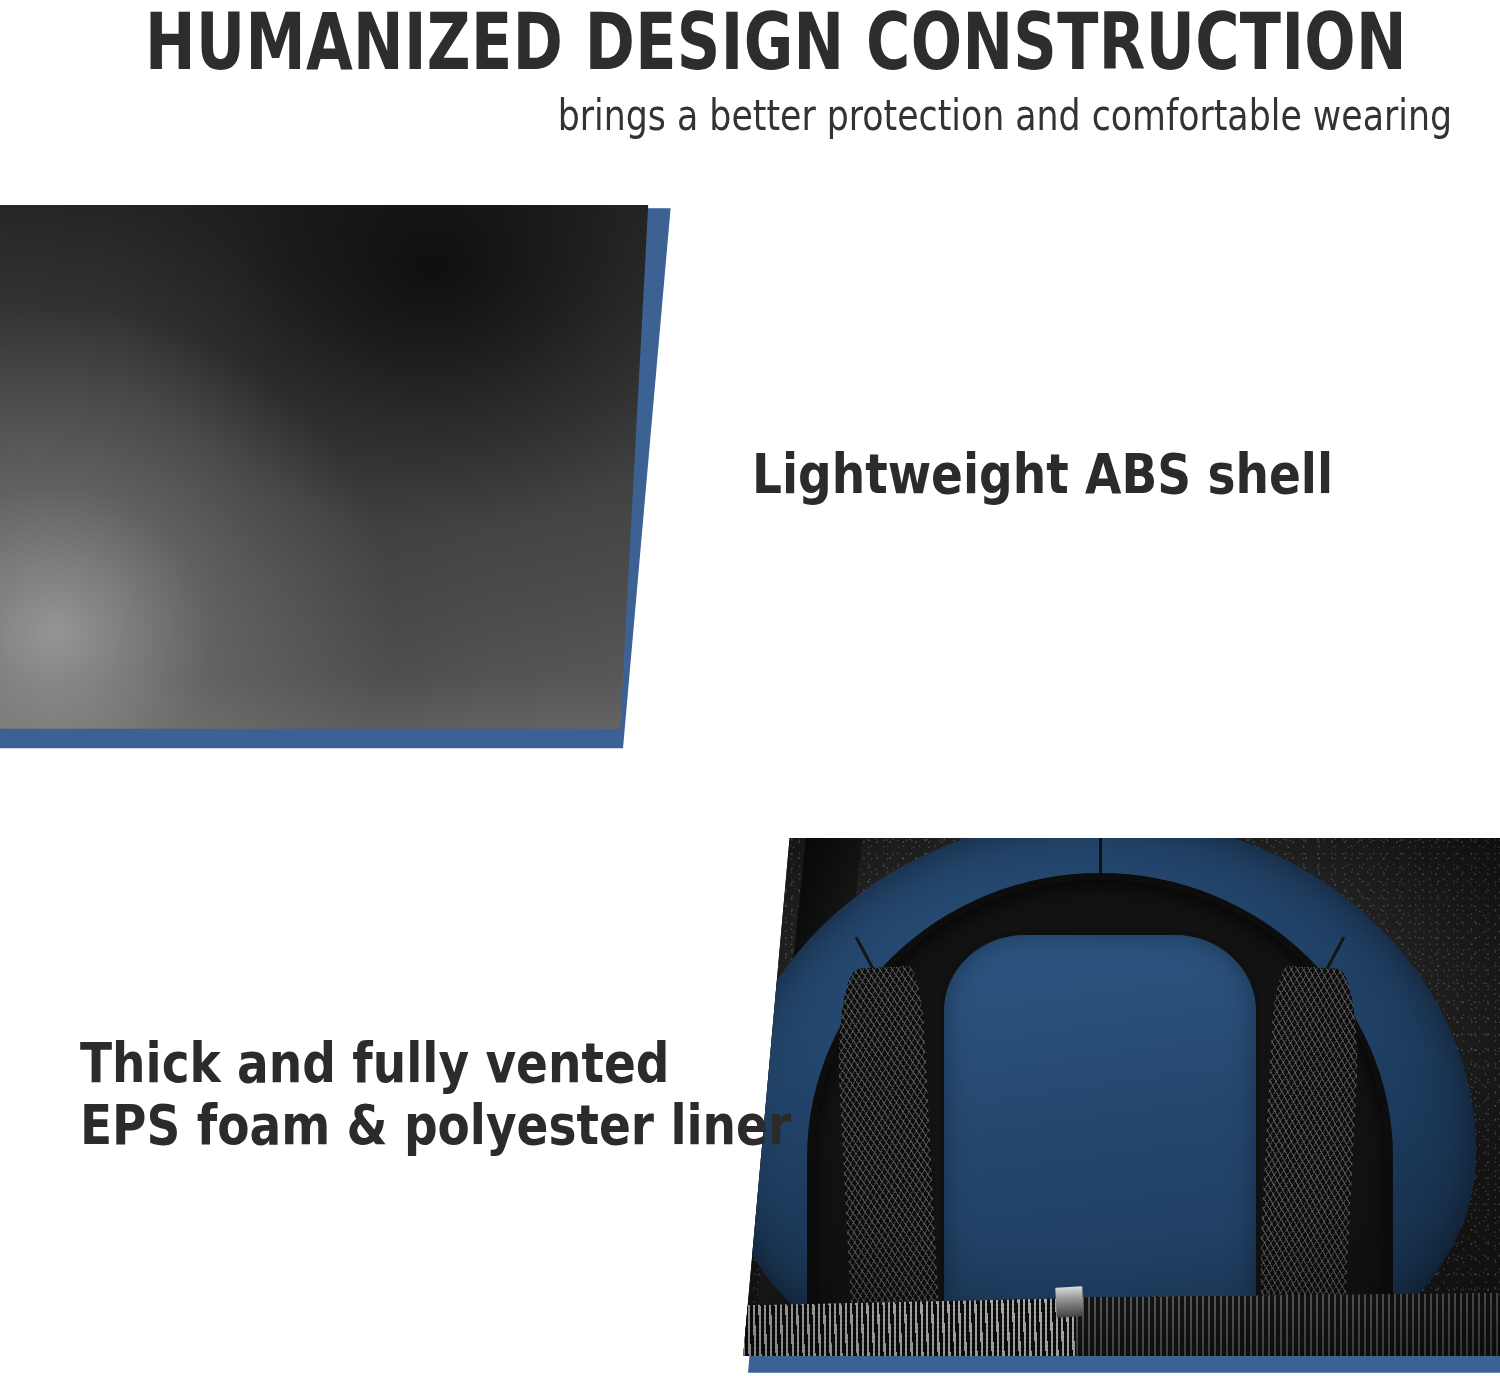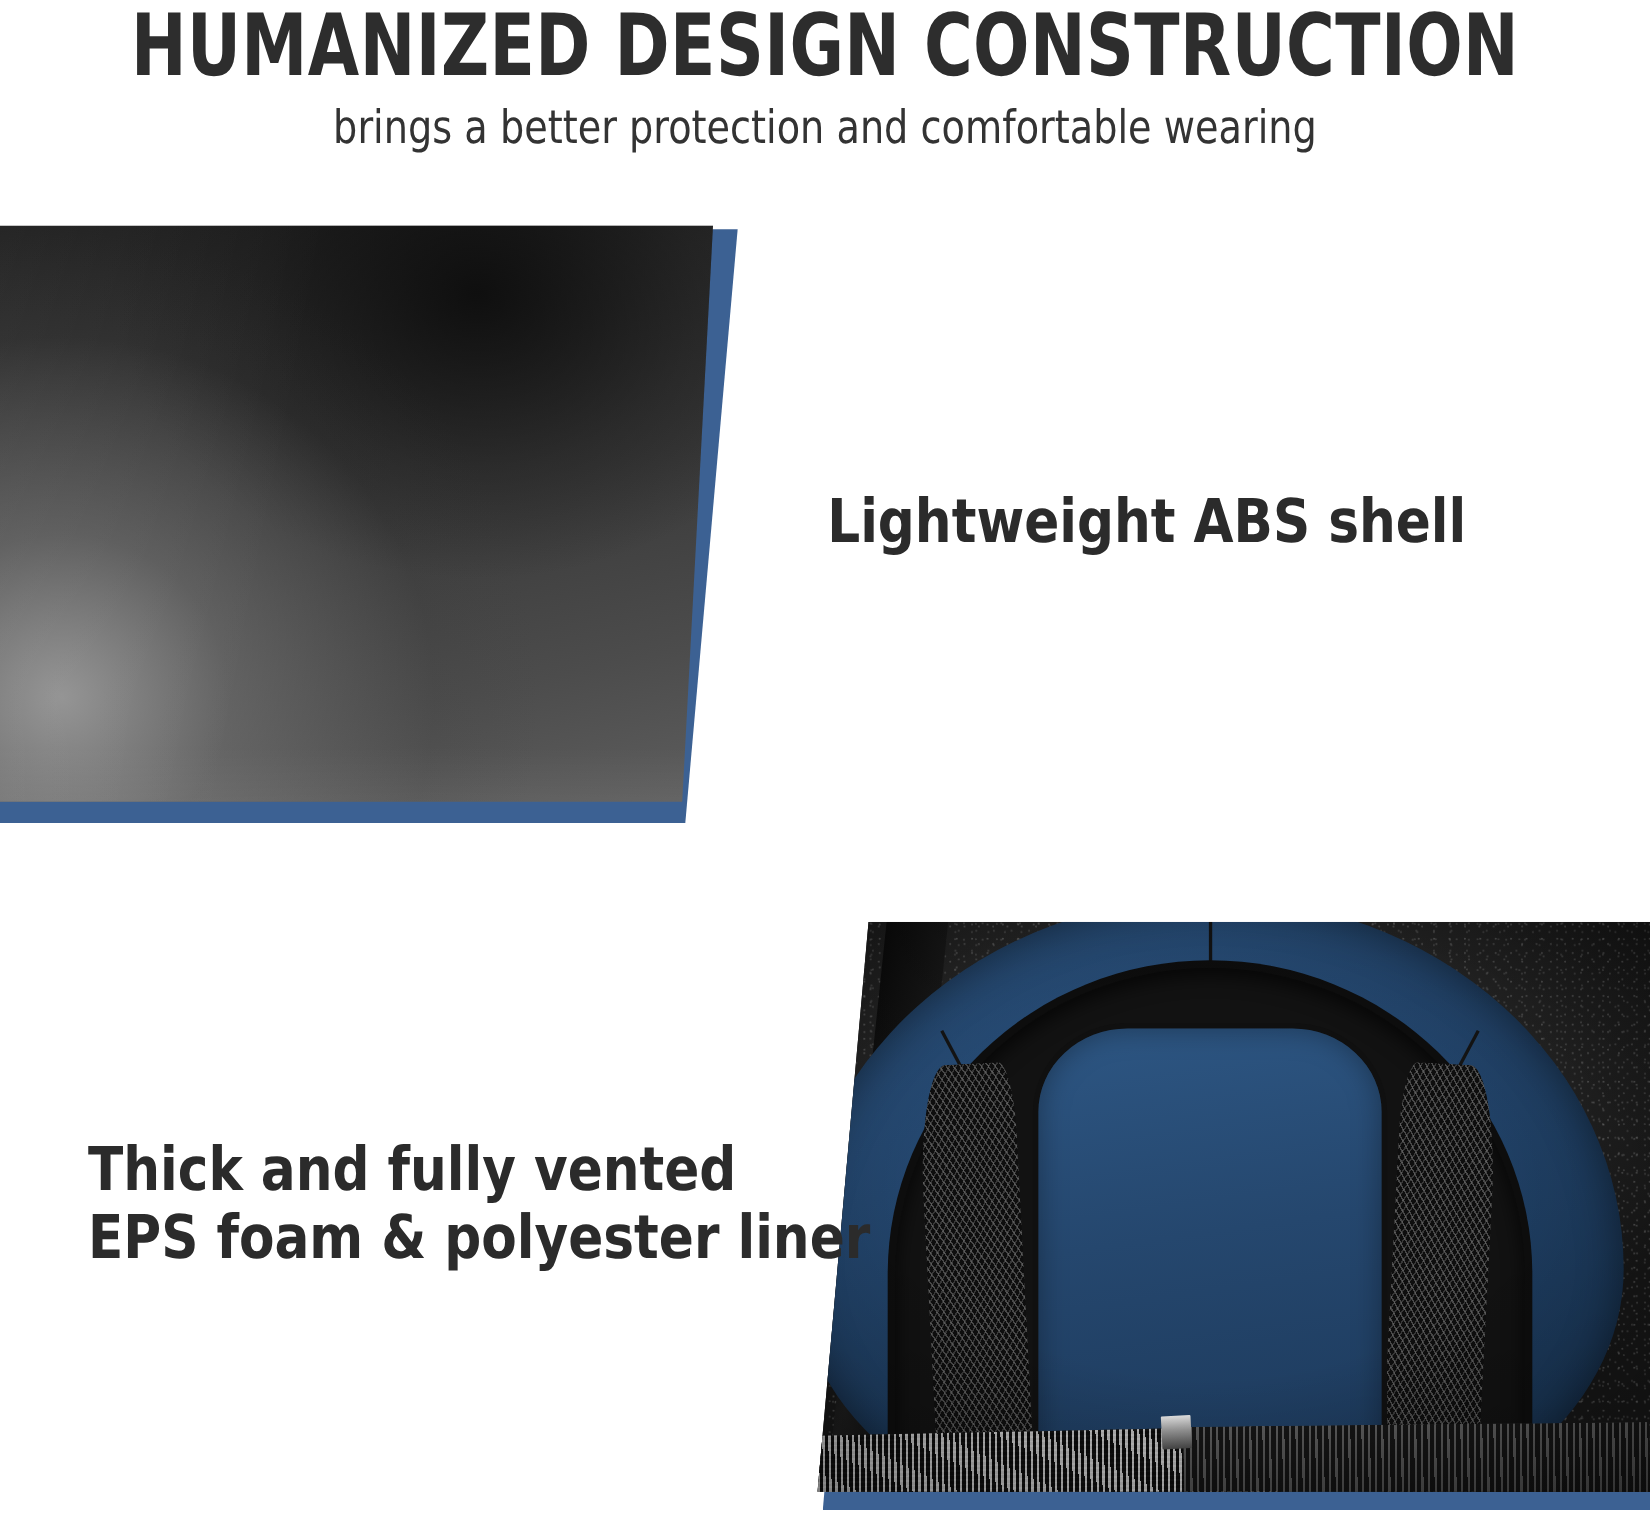--- a/index.html
+++ b/index.html
@@ -14,25 +14,25 @@
     position: relative;
     width: 1500px;
     height: 1376px;
     background: #ffffff;
     overflow: hidden;
   }
 
   
   .header-block {
     position: absolute;
-    left: 0;
+    left: 12px;
     top: 0;
     width: 1312px;
     height: 180px;
-    text-align: center;
+    text-align: right;
   }
   .headline {
     position: absolute;
     left: 0;
     top: 2px;
     width: 1500px;
     font-family: "Liberation Sans Narrow", "DejaVu Sans Condensed", "Liberation Sans", sans-serif;
     font-size: 78px;
     line-height: 80px;
     font-weight: 700;

